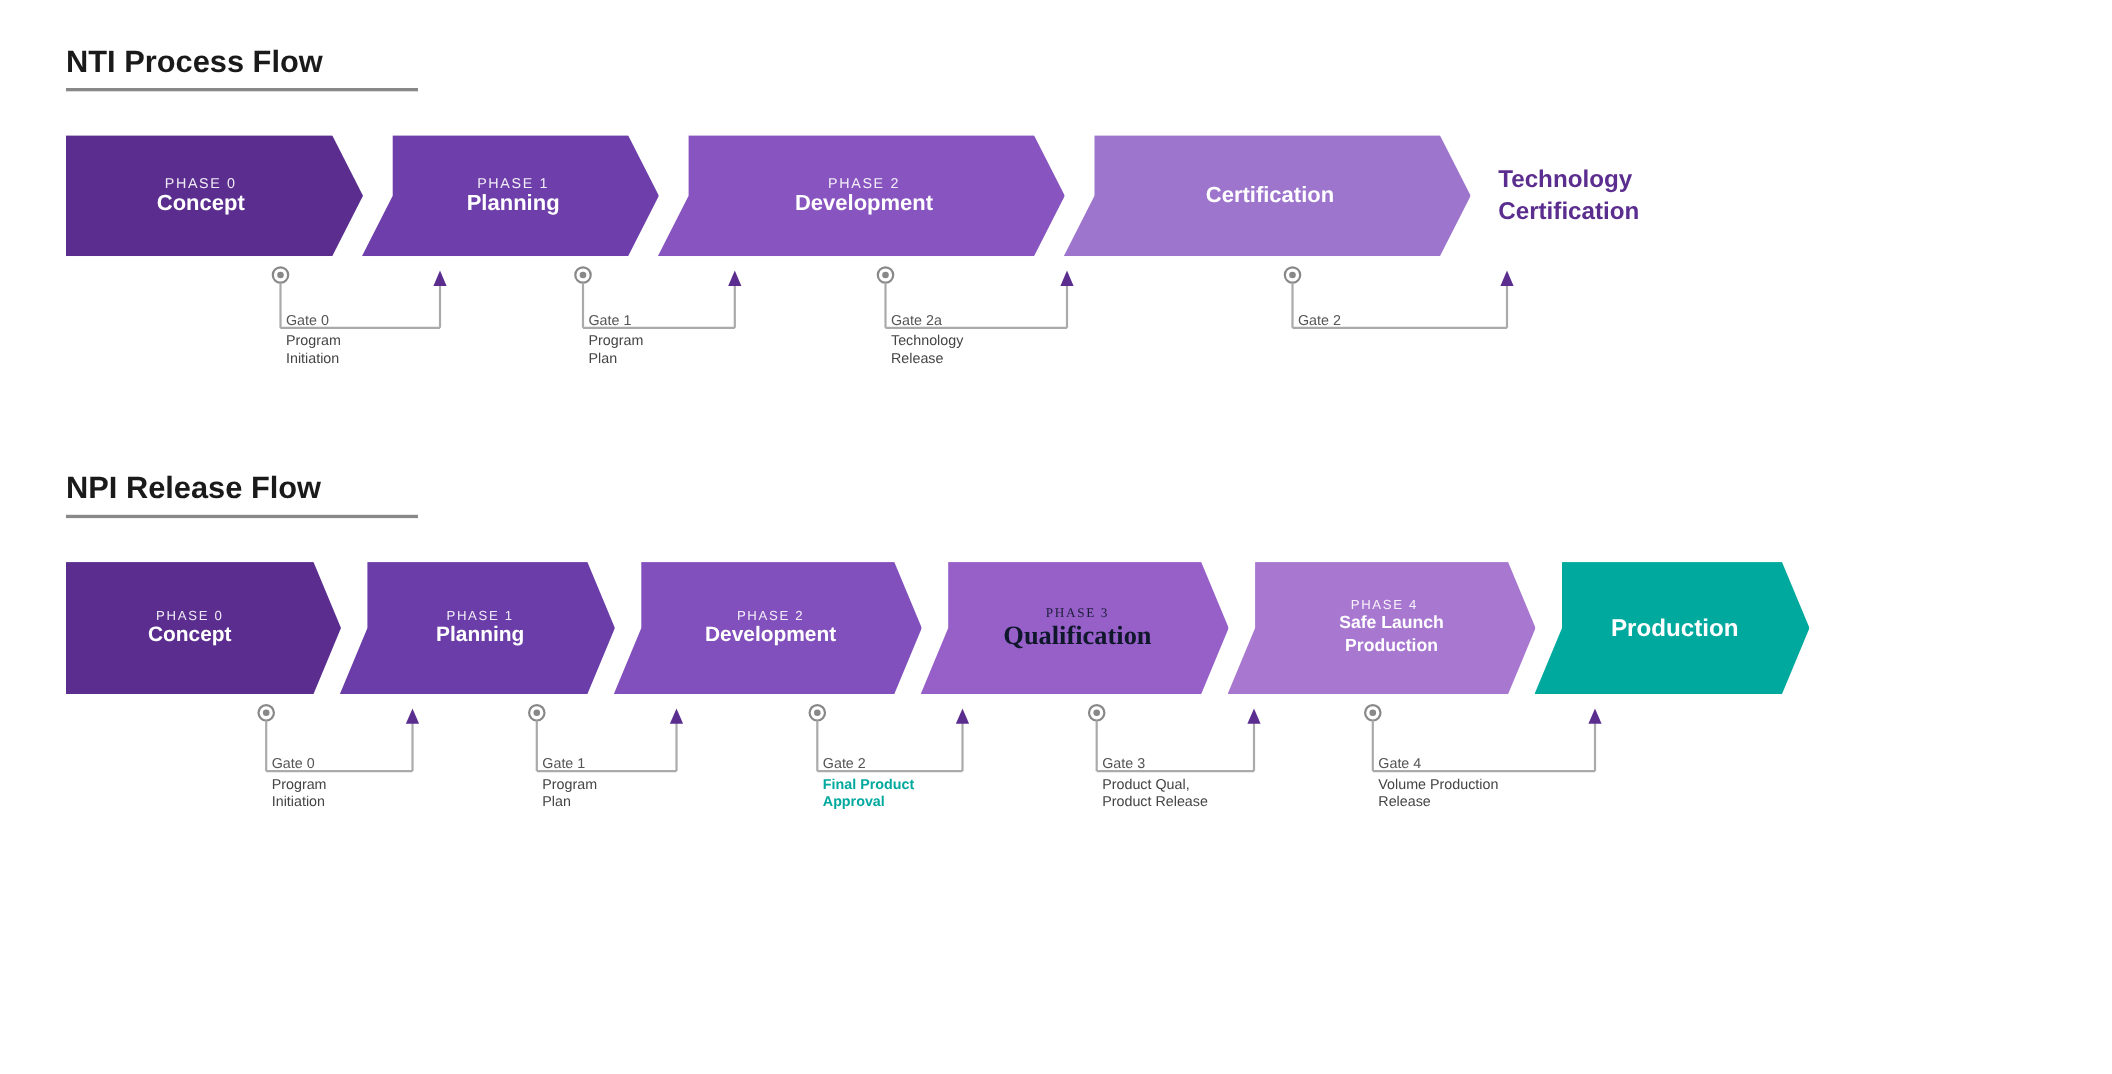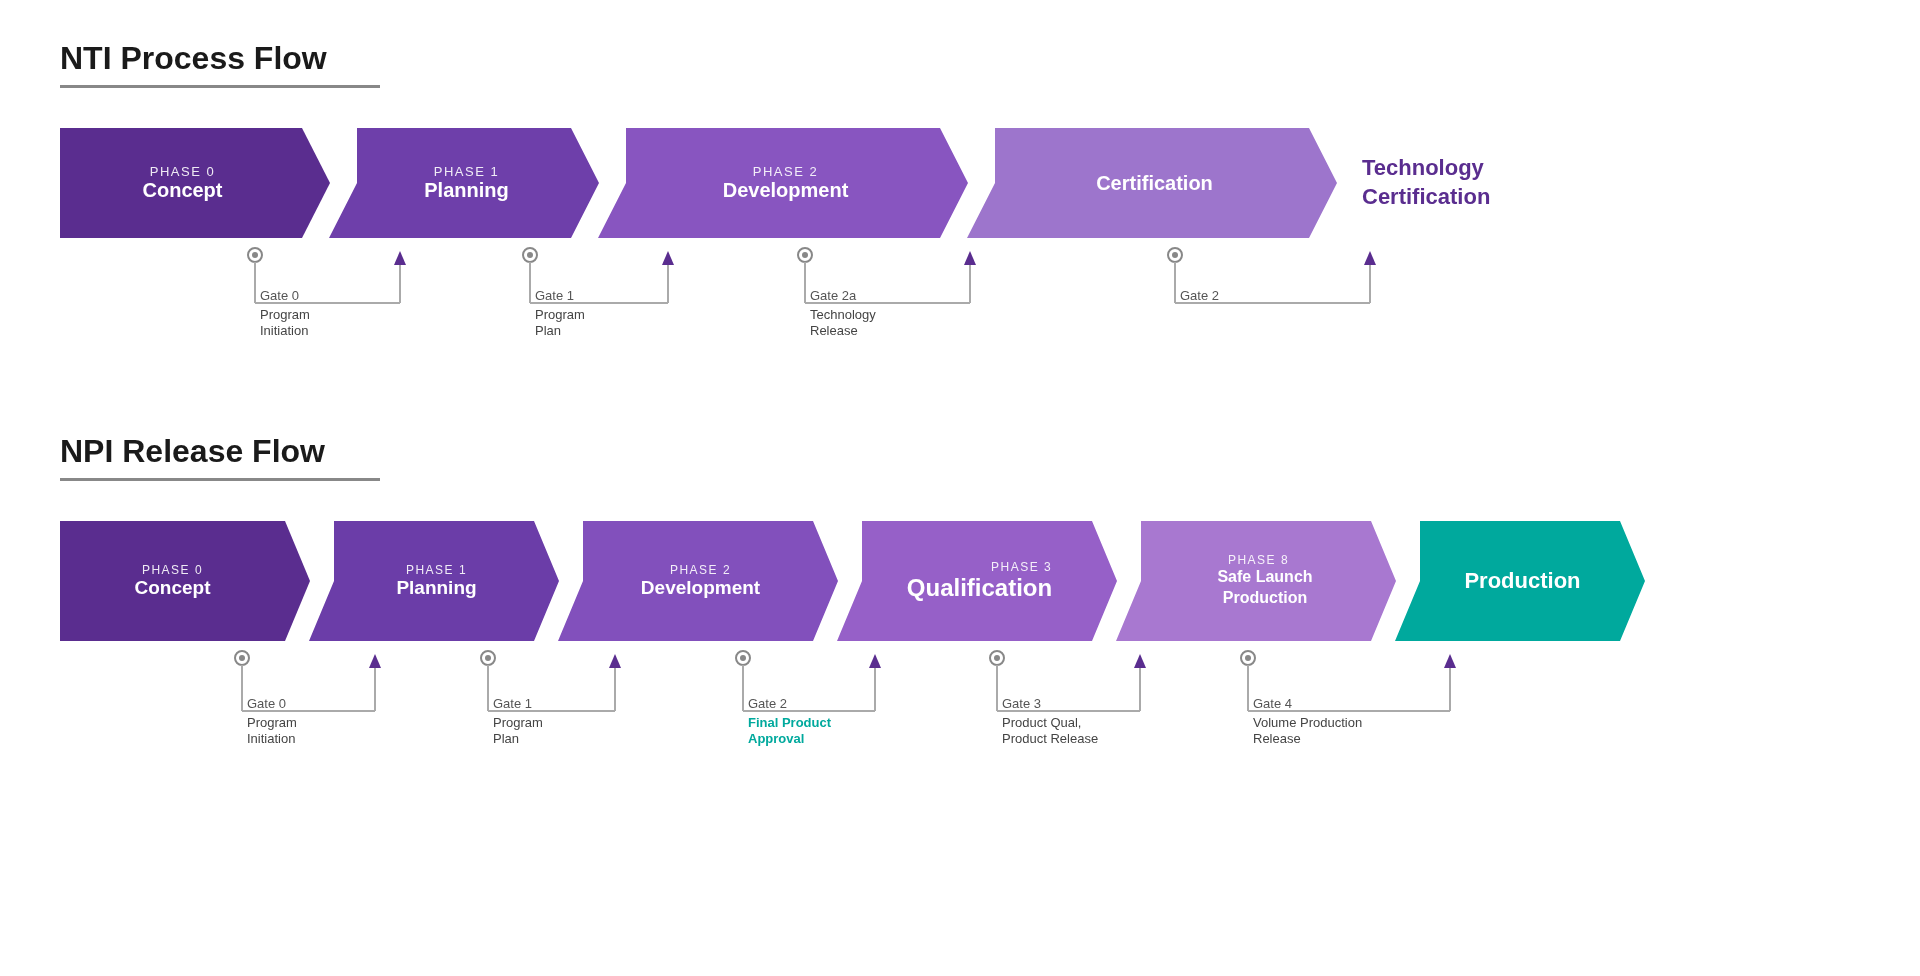--- a/index.html
+++ b/index.html
@@ -5,21 +5,21 @@
     * { box-sizing: border-box; margin: 0; padding: 0; }
     body {
       background: #ffffff;
       font-family: Arial, sans-serif;
       width: 1920px;
       min-height: 976px;
       padding: 40px 60px;
     }
 
     .section-title {
-      font-size: 32px;
+      font-size: 28px;
       font-weight: 700;
       color: #1a1a1a;
       margin-bottom: 8px;
     }
 
     .title-underline {
       width: 320px;
       height: 3px;
       background: #888;
       margin-bottom: 40px;
@@ -166,36 +166,36 @@
       <div style="position:relative; display:flex; align-items:center; justify-content:center; text-align:center;
                   background:#8250bc; color:white; height:120px; width:280px; flex-shrink:0; margin-left:-1px;
                   clip-path: polygon(25px 0%, calc(100% - 25px) 0%, 100% 50%, calc(100% - 25px) 100%, 0% 100%, 25px 50%);
                   padding: 0 45px 0 50px;">
         <div>
           <div style="font-size:12px; letter-spacing:1.5px; font-weight:400; opacity:0.9;">PHASE 2</div>
           <div style="font-size:19px; font-weight:700;">Development</div>
         </div>
       </div>
 
-      <div style="position:relative; display:flex; align-items:center; justify-content:center; text-align:right;
-                  background:#9660c8; color:#ffffff; height:120px; width:280px; flex-shrink:0; margin-left:-1px;
-                  clip-path: polygon(25px 0%, calc(100% - 25px) 0%, 100% 50%, calc(100% - 25px) 100%, 0% 100%, 25px 50%);
-                  padding: 0 45px 0 50px;">
+      <div style="position:relative; display:flex; align-items:center; justify-content:center; text-align:center;
+                  background:#9660c8; color:#0f172a; height:120px; width:280px; flex-shrink:0; margin-left:-1px;
+                  clip-path: polygon(25px 0%, calc(100% - 25px) 0%, 100% 50%, calc(100% - 25px) 100%, 0% 100%, 25px 50%);
+                  padding: 0 45px 0 50px; font-family: Liberation Serif, serif;">
         <div>
           <div style="font-size:12px; letter-spacing:1.5px; font-weight:400; opacity:0.9;">PHASE 3</div>
           <div style="font-size:24px; font-weight:700;">Qualification</div>
         </div>
       </div>
 
       <div style="position:relative; display:flex; align-items:center; justify-content:center; text-align:center;
                   background:#a878d0; color:white; height:120px; width:280px; flex-shrink:0; margin-left:-1px;
                   clip-path: polygon(25px 0%, calc(100% - 25px) 0%, 100% 50%, calc(100% - 25px) 100%, 0% 100%, 25px 50%);
                   padding: 0 45px 0 50px;">
         <div>
-          <div style="font-size:12px; letter-spacing:1.5px; font-weight:400; opacity:0.9;">PHASE 8</div>
+          <div style="font-size:12px; letter-spacing:1.5px; font-weight:400; opacity:0.9;">PHASE 4</div>
           <div style="font-size:16px; font-weight:700; line-height:1.3;margin-left:13px;">Safe Launch<br>Production</div>
         </div>
       </div>
 
       <div style="position:relative; display:flex; align-items:center; justify-content:center; text-align:center;
                   background:#00a99d; color:white; height:120px; width:250px; flex-shrink:0; margin-left:-1px;
                   clip-path: polygon(25px 0%, calc(100% - 25px) 0%, 100% 50%, calc(100% - 25px) 100%, 0% 100%, 25px 50%);
                   padding: 0 45px 0 50px;">
         <div>
           <div style="font-size:22px; font-weight:700;">Production</div>

